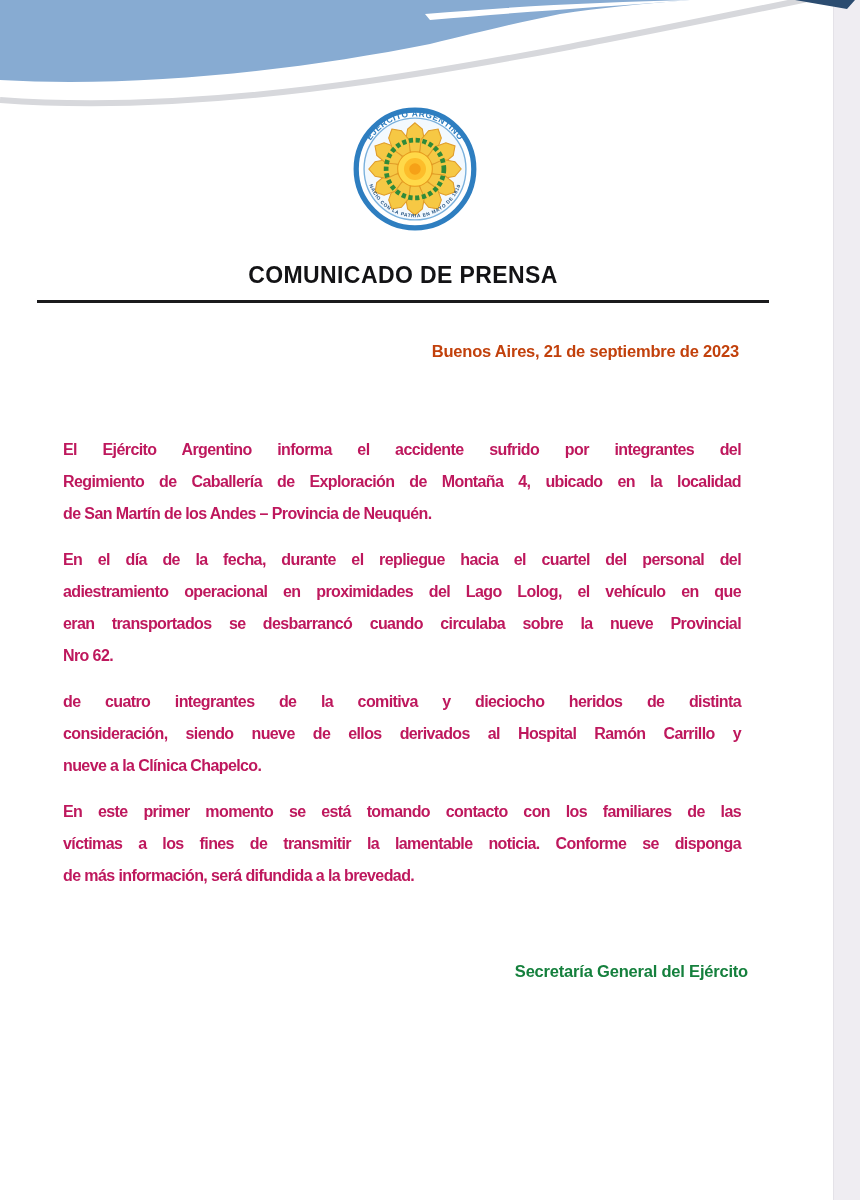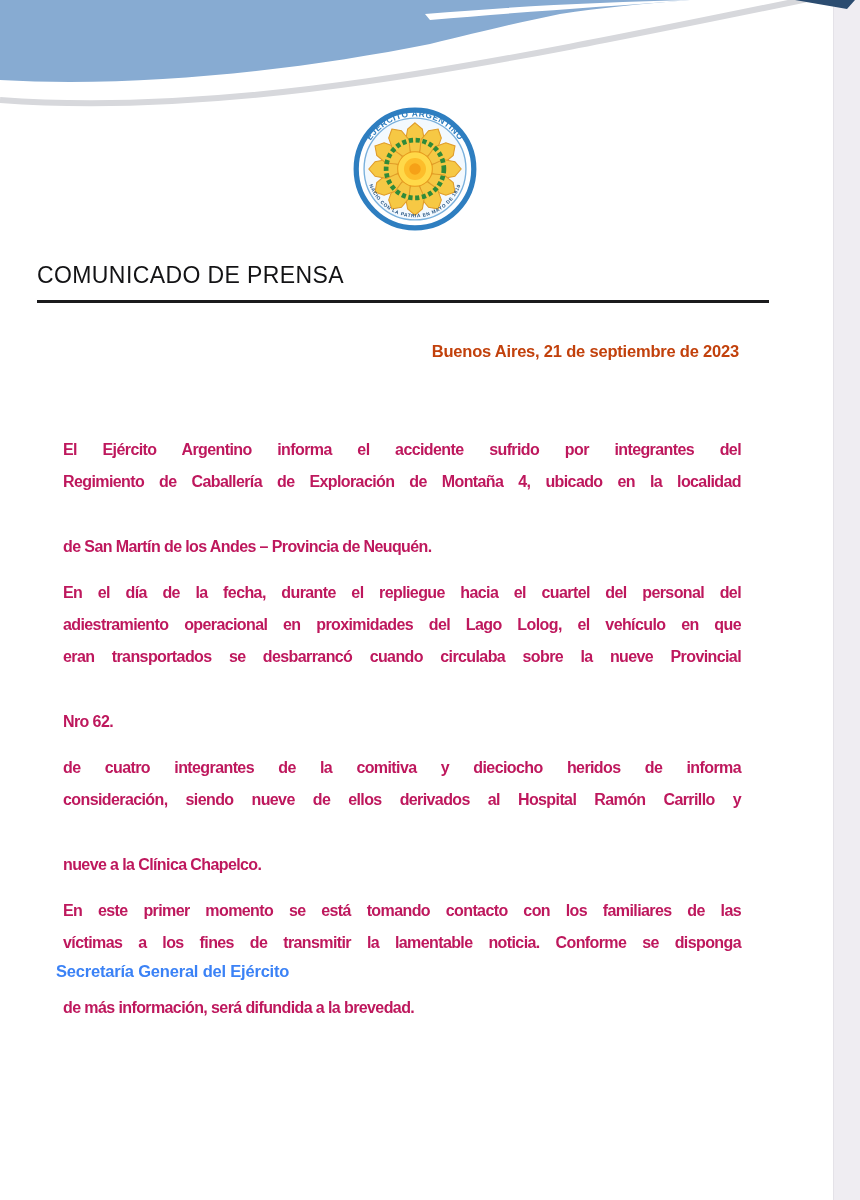--- a/index.html
+++ b/index.html
@@ -37,23 +37,23 @@
   }
   .logo-arc-text {
     font-family: "Liberation Sans", sans-serif;
     font-weight: 700;
     letter-spacing: 0.6px;
   }
 
   .doc-title {
     position: absolute;
     left: 37px; top: 262px; width: 732px;
-    text-align: left;
+    text-align: center;
     font-size: 23px;
-    font-weight: 400;
+    font-weight: 700;
     letter-spacing: 0.4px;
     color: #131315;
   }
   .title-rule {
     position: absolute;
     left: 37px; top: 300px; width: 732px; height: 3px;
     background: #1b1b1d;
   }
   .dateline {
     position: absolute;
@@ -73,29 +73,30 @@
   .para { margin-bottom: 14px; }
   .pline {
     font-size: 16px;
     font-weight: 700;
     line-height: 32px;
     letter-spacing: -0.6px;
     text-align: justify;
     text-align-last: justify;
     color: #be185d;
   }
-  .pline.last { text-align-last: left; margin-top: 33px; }
+  .pline.last { text-align-last: left; }
 
   .signature {
     position: absolute;
-    left: 56px; top: 962px; width: 682px;
+    left: 66px; top: 962px; width: 682px;
+    text-align: right;
     font-size: 16.5px;
     font-weight: 700;
     letter-spacing: -0.2px;
-    color: #3b82f6;
+    color: #15803d;
   }
 </style>
 </head>
 <body>
 
 <div class="stage">
 
   <div class="edge-strip"></div>
 
   <svg class="header-svg" viewBox="0 0 860 150" aria-hidden="true">
@@ -149,21 +150,21 @@
         <div class="pline">Regimiento de Caballería de Exploración de Montaña 4, ubicado en la localidad</div>
         <div class="pline last">de San Martín de los Andes – Provincia de Neuquén.</div>
       </div>
       <div class="para">
         <div class="pline">En el día de la fecha, durante el repliegue hacia el cuartel del personal del</div>
         <div class="pline">adiestramiento operacional en proximidades del Lago Lolog, el vehículo en que</div>
         <div class="pline">eran transportados se desbarrancó cuando circulaba sobre la nueve Provincial</div>
         <div class="pline last">Nro 62.</div>
       </div>
       <div class="para">
-        <div class="pline">de cuatro integrantes de la comitiva y dieciocho heridos de informa</div>
+        <div class="pline">de cuatro integrantes de la comitiva y dieciocho heridos de distinta</div>
         <div class="pline">consideración, siendo nueve de ellos derivados al Hospital Ramón Carrillo y</div>
         <div class="pline last">nueve a la Clínica Chapelco.</div>
       </div>
       <div class="para">
         <div class="pline">En este primer momento se está tomando contacto con los familiares de las</div>
         <div class="pline">víctimas a los fines de transmitir la lamentable noticia. Conforme se disponga</div>
         <div class="pline last">de más información, será difundida a la brevedad.</div>
       </div>
     </div>
 

